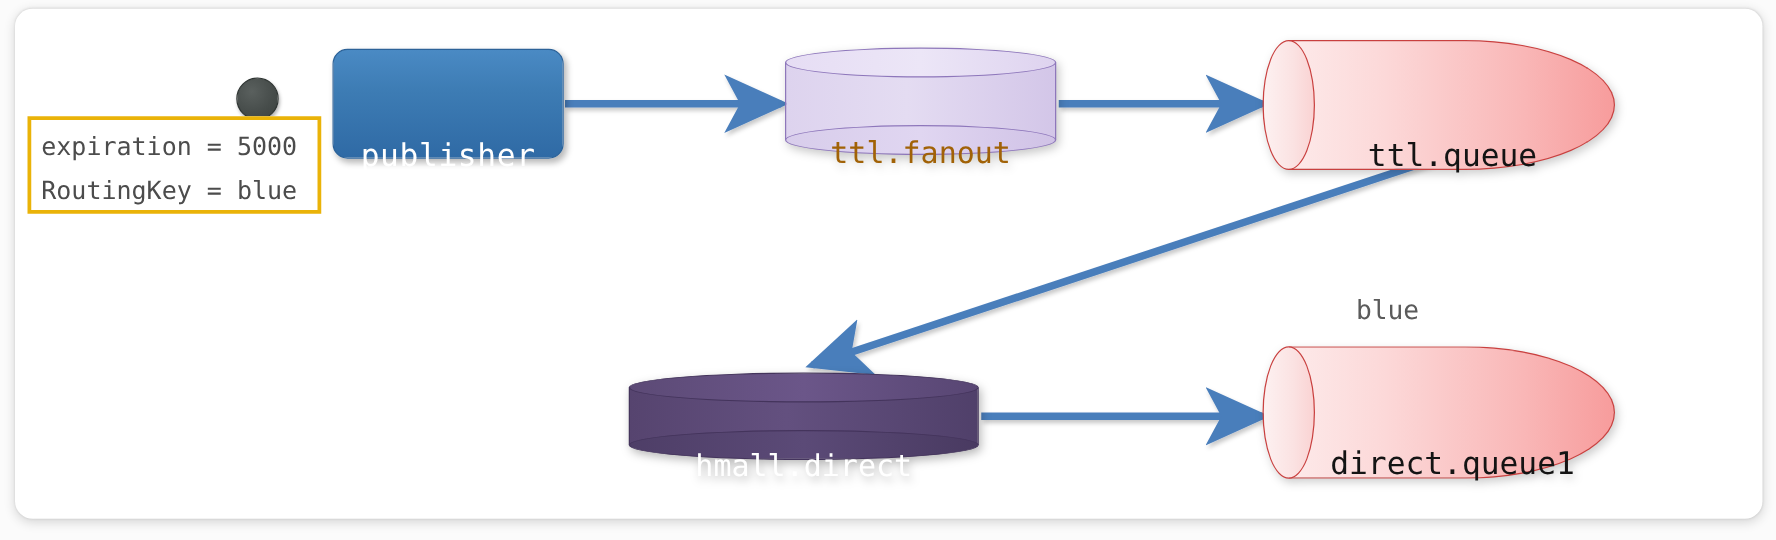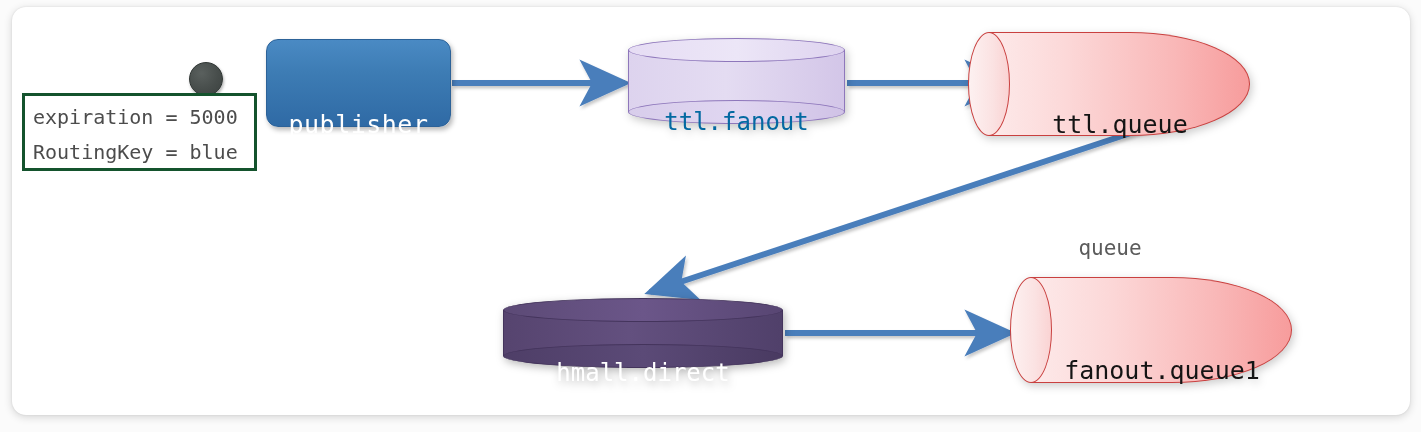--- a/index.html
+++ b/index.html
@@ -89,21 +89,21 @@
     border-radius: 50%;
   }
   .vcyl .cap-top { top: 0; }
   .vcyl .cap-bottom { bottom: 0; }
 
   
   #ttl-fanout { left: 628px; top: 38px; width: 217px; height: 86px; filter: drop-shadow(2px 3px 4px rgba(0,0,0,0.22)); }
   #ttl-fanout .body     { background: linear-gradient(90deg,#ddd3ee 0%, #e4dcf2 45%, #d3c6e8 100%); border-left:1px solid #8e77bb; border-right:1px solid #8e77bb; }
   #ttl-fanout .cap-top  { background: linear-gradient(90deg,#e6ddf4 0%, #ece6f7 50%, #ded3ef 100%); border:1px solid #8e77bb; box-sizing:border-box; }
   #ttl-fanout .cap-bottom{ background: linear-gradient(90deg,#d8cdeb 0%, #e0d6f1 50%, #d0c2e6 100%); border:1px solid #8e77bb; box-sizing:border-box; }
-  #ttl-fanout .node-label { top: 30px; color: #0369a1; font-size: 24px; }
+  #ttl-fanout .node-label { top: 30px; color: #a16207; font-size: 24px; }
 
   
   #hmall-direct { left: 503px; top: 298px; width: 280px; height: 70px; filter: drop-shadow(2px 3px 4px rgba(0,0,0,0.28)); }
   #hmall-direct .body      { background: linear-gradient(90deg,#56446f 0%, #63507f 45%, #50406a 100%); border-left:1px solid #44345c; border-right:1px solid #44345c; }
   #hmall-direct .cap-top   { background: linear-gradient(90deg,#5c4a76 0%, #6b5689 50%, #584673 100%); border:1px solid #44345c; box-sizing:border-box; }
   #hmall-direct .cap-bottom{ background: linear-gradient(90deg,#4e3e67 0%, #5b4a77 50%, #493a61 100%); border:1px solid #44345c; box-sizing:border-box; }
   #hmall-direct .node-label { top: 21px; color: #ffffff; font-size: 24px; }
 
   
   .hcyl { position: absolute; filter: drop-shadow(2px 3px 4px rgba(0,0,0,0.20)); }
@@ -122,21 +122,21 @@
     position: absolute;
     left: 0; top: 0;
     width: 42px; height: 100%;
     border-radius: 50%;
     background: linear-gradient(90deg,#fdf1f1 0%, #fbe2e2 60%, #fad3d3 100%);
     border: 1px solid #c9403f;
     box-sizing: border-box;
   }
   .hcyl .node-label { color: #141414; font-size: 25px; }
 
-  #ttl-queue      { left: 968px; top: 32px;  width: 282px; height: 104px; }
+  #ttl-queue      { left: 1010px; top: 32px;  width: 282px; height: 104px; }
   #ttl-queue .node-label      { top: 38px; left: 22px; }
   #direct-queue1  { left: 1010px; top: 277px; width: 282px; height: 106px; }
   #direct-queue1 .node-label  { top: 39px; left: 22px; }
 
   
   #dot {
     position: absolute;
     left: 189px;
     top: 62px;
     width: 34px;
@@ -148,21 +148,21 @@
     box-shadow: 1px 2px 3px rgba(0,0,0,0.3);
   }
 
   
   #annotation {
     position: absolute;
     left: 22px;
     top: 93px;
     width: 235px;
     height: 78px;
-    border: 3px solid #14532d;
+    border: 3px solid #eab308;
     background: #ffffff;
     box-sizing: border-box;
     padding: 4px 6px 0 8px;
   }
   #annotation .line {
     font-family: "DejaVu Sans Mono", "Liberation Mono", monospace;
     font-size: 20px;
     color: #4c4c4c;
     line-height: 35px;
     white-space: pre;
@@ -237,24 +237,24 @@
   <div id="hmall-direct" class="vcyl">
     <div class="body"></div>
     <div class="cap-bottom"></div>
     <div class="cap-top"></div>
     <div class="node-label">hmall.direct</div>
   </div>
 
   <div id="direct-queue1" class="hcyl">
     <div class="hbody"></div>
     <div class="hcap"></div>
-    <div class="node-label">fanout.queue1</div>
-  </div>
-
-  <div id="routing-key-label">queue</div>
+    <div class="node-label">direct.queue1</div>
+  </div>
+
+  <div id="routing-key-label">blue</div>
 
   <div id="dot"></div>
 
   <div id="annotation">
     <div class="line">expiration = 5000</div>
     <div class="line">RoutingKey = blue</div>
   </div>
 
 
 </div>

